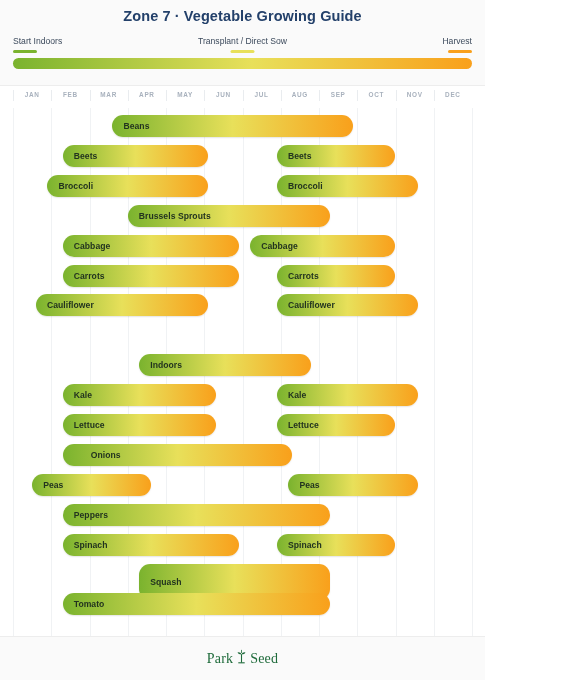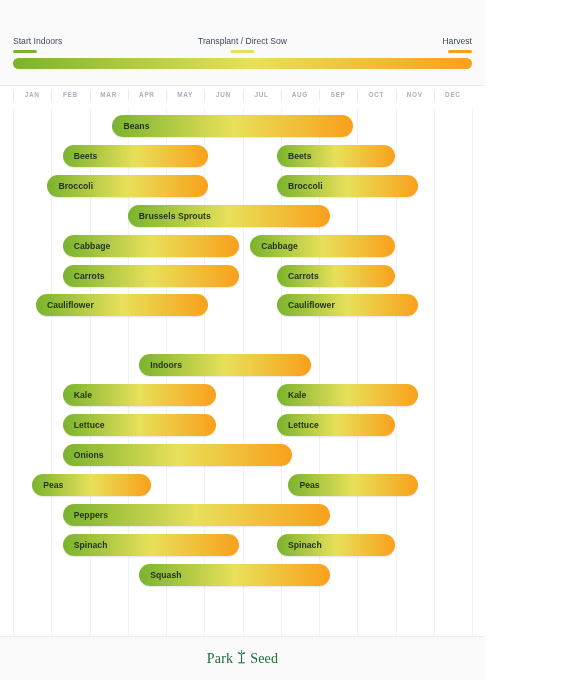--- a/index.html
+++ b/index.html
@@ -170,20 +170,21 @@
     letter-spacing: 0.2px;
   }
   .logo-icon { display: block; }
 </style>
 </head>
 <body>
 
 <div class="page">
 
   <div class="header-card">
+    <div class="chart-title">Zone 7  ·  Vegetable Growing Guide</div>
 
     <div class="legend">
       <div class="legend-item legend-start">
         <span class="legend-label">Start Indoors</span>
         <span class="legend-swatch" style="background: rgb(122, 179, 46);"></span>
       </div>
       <div class="legend-item legend-mid">
         <span class="legend-label">Transplant / Direct Sow</span>
         <span class="legend-swatch" style="background: rgb(232, 224, 90);"></span>
       </div>
@@ -281,40 +282,43 @@
       </div>
       <div class="bar" style="left: 276.925px; width: 141.525px; top: 276.1px; height: 22px; background: linear-gradient(90deg, rgb(122, 179, 46) 0%, rgb(232, 224, 90) 50%, rgb(249, 160, 27) 100%);">
         <span class="bar-label">Kale</span>
       </div>
       <div class="bar" style="left: 62.725px; width: 153px; top: 306px; height: 22px; background: linear-gradient(90deg, rgb(122, 179, 46) 0%, rgb(232, 224, 90) 50%, rgb(249, 160, 27) 100%);">
         <span class="bar-label">Lettuce</span>
       </div>
       <div class="bar" style="left: 276.925px; width: 118.575px; top: 306px; height: 22px; background: linear-gradient(90deg, rgb(122, 179, 46) 0%, rgb(232, 224, 90) 50%, rgb(249, 160, 27) 100%);">
         <span class="bar-label">Lettuce</span>
       </div>
-      <div class="bar" style="left: 62.725px; width: 229.5px; top: 335.9px; height: 22px; background: linear-gradient(90deg, rgb(122, 179, 46) 0%, rgb(232, 224, 90) 50%, rgb(249, 160, 27) 100%);">
+      <div class="bar" style="left: 62.725px; width: 229.5px; top: 335.9px; height: 22px; background: linear-gradient(90deg, rgb(122, 179, 46) 0%, rgb(232, 224, 90) 50%, rgb(249, 160, 27) 100%); padding-left: 17px;">
         <span class="bar-label">Onions</span>
       </div>
       <div class="bar" style="left: 32.125px; width: 118.575px; top: 365.8px; height: 22px; background: linear-gradient(90deg, rgb(122, 179, 46) 0%, rgb(232, 224, 90) 50%, rgb(249, 160, 27) 100%);">
         <span class="bar-label">Peas</span>
       </div>
       <div class="bar" style="left: 288.4px; width: 130.05px; top: 365.8px; height: 22px; background: linear-gradient(90deg, rgb(122, 179, 46) 0%, rgb(232, 224, 90) 50%, rgb(249, 160, 27) 100%);">
         <span class="bar-label">Peas</span>
       </div>
       <div class="bar" style="left: 62.725px; width: 267.75px; top: 395.7px; height: 22px; background: linear-gradient(90deg, rgb(122, 179, 46) 0%, rgb(232, 224, 90) 50%, rgb(249, 160, 27) 100%); text-align: right;">
         <span class="bar-label">Peppers</span>
       </div>
       <div class="bar" style="left: 62.725px; width: 175.95px; top: 425.6px; height: 22px; background: linear-gradient(90deg, rgb(122, 179, 46) 0%, rgb(232, 224, 90) 50%, rgb(249, 160, 27) 100%);">
         <span class="bar-label">Spinach</span>
       </div>
       <div class="bar" style="left: 276.925px; width: 118.575px; top: 425.6px; height: 22px; background: linear-gradient(90deg, rgb(122, 179, 46) 0%, rgb(232, 224, 90) 50%, rgb(249, 160, 27) 100%);">
         <span class="bar-label">Spinach</span>
       </div>
-      <div class="bar" style="left: 139.225px; width: 191.25px; top: 455.5px; height: 22px; background: linear-gradient(90deg, rgb(122, 179, 46) 0%, rgb(232, 224, 90) 50%, rgb(249, 160, 27) 100%);">
+      <div class="bar" style="left: 139.225px; width: 191.25px; top: 455.5px; height: 36px; background: linear-gradient(90deg, rgb(122, 179, 46) 0%, rgb(232, 224, 90) 50%, rgb(249, 160, 27) 100%);">
         <span class="bar-label">Squash</span>
+      </div>
+      <div class="bar" style="left: 62.725px; width: 267.75px; top: 485.4px; height: 22px; background: linear-gradient(90deg, rgb(122, 179, 46) 0%, rgb(232, 224, 90) 50%, rgb(249, 160, 27) 100%);">
+        <span class="bar-label">Tomato</span>
       </div>
     </div>
 
   <div class="footer">
     <div class="logo" style="color: rgb(31, 107, 59);">
       <span>Park</span>
       <span class="logo-icon">
         <svg width="13" height="15" viewBox="0 0 13 15">
           <path d="M6.5 13.6 L6.5 5.2" stroke="#1f6b3b" stroke-width="1.1" fill="none"></path>
           <path d="M6.5 5.6 C4.4 5.6 3.0 4.6 2.6 3.3 C4.6 3.0 6.1 3.9 6.5 5.6 Z" fill="#1f6b3b"></path>

